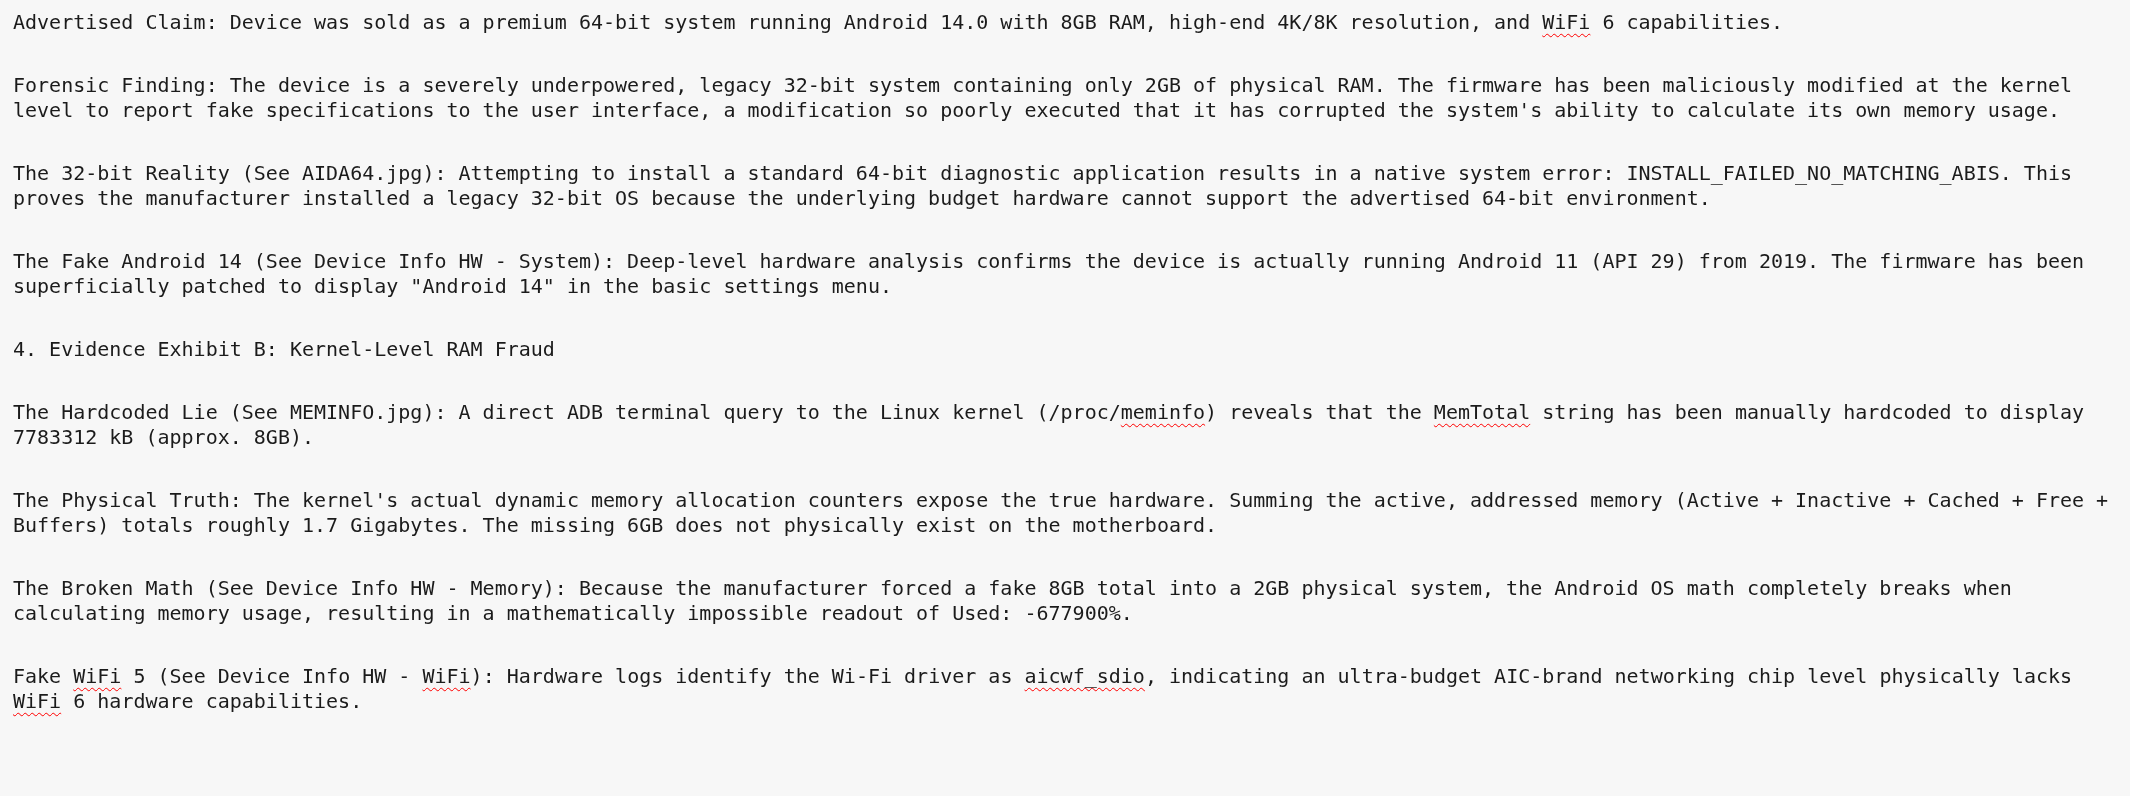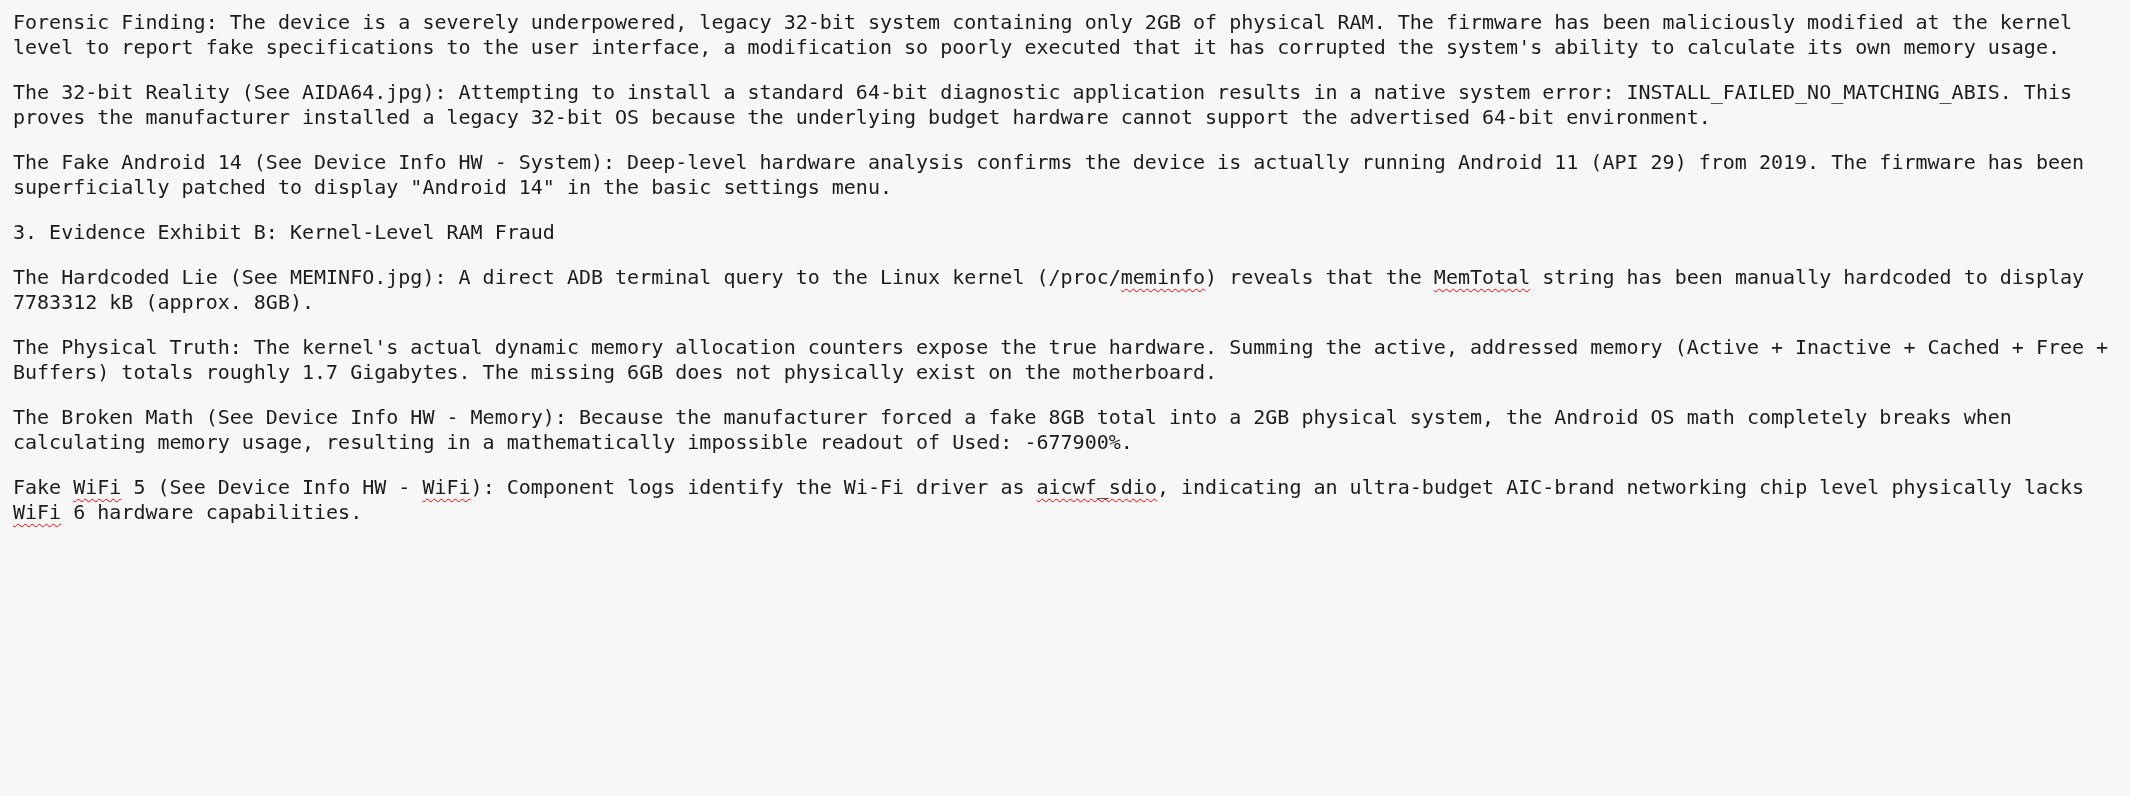--- a/index.html
+++ b/index.html
@@ -14,35 +14,36 @@
     padding:10px 6px 0 13px;
     font-family:"DejaVu Sans Mono","Liberation Mono",monospace;
     font-size:20px; line-height:25px;
     color:var(--fg);
     white-space:normal;
     overflow:hidden;
     outline:none;
     cursor:text;
   }
   .block { margin:0; }
-  .block + .block { margin-top:20px; }
+  .block + .block { margin-top:38px; }
   .sq {
     text-decoration-line:underline;
     text-decoration-style:wavy;
     text-decoration-color:var(--sq);
     text-decoration-thickness:1px;
     text-underline-offset:4px;
     text-decoration-skip-ink:none;
   }
 </style>
 </head>
 <body>
 
 <div class="editor" id="doc">
+    <p class="block"><span>Advertised Claim: Device was sold as a premium 64-bit system running Android 14.0 with 8GB RAM, high-end 4K/8K resolution, and </span><span class="sq">WiFi</span><span> 6 capabilities.</span></p>
     <p class="block"><span>Forensic Finding: The device is a severely underpowered, legacy 32-bit system containing only 2GB of physical RAM. The firmware has been maliciously modified at the kernel level to report fake specifications to the user interface, a modification so poorly executed that it has corrupted the system's ability to calculate its own memory usage.</span></p>
     <p class="block"><span>The 32-bit Reality (See AIDA64.jpg): Attempting to install a standard 64-bit diagnostic application results in a native system error: INSTALL_FAILED_NO_MATCHING_ABIS. This proves the manufacturer installed a legacy 32-bit OS because the underlying budget hardware cannot support the advertised 64-bit environment.</span></p>
     <p class="block"><span>The Fake Android 14 (See Device Info HW - System): Deep-level hardware analysis confirms the device is actually running Android 11 (API 29) from 2019. The firmware has been superficially patched to display "Android 14" in the basic settings menu.</span></p>
-    <p class="block"><span>3. Evidence Exhibit B: Kernel-Level RAM Fraud</span></p>
+    <p class="block"><span>4. Evidence Exhibit B: Kernel-Level RAM Fraud</span></p>
     <p class="block"><span>The Hardcoded Lie (See MEMINFO.jpg): A direct ADB terminal query to the Linux kernel (/proc/</span><span class="sq">meminfo</span><span>) reveals that the </span><span class="sq">MemTotal</span><span> string has been manually hardcoded to display 7783312 kB (approx. 8GB).</span></p>
     <p class="block"><span>The Physical Truth: The kernel's actual dynamic memory allocation counters expose the true hardware. Summing the active, addressed memory (Active + Inactive + Cached + Free + Buffers) totals roughly 1.7 Gigabytes. The missing 6GB does not physically exist on the motherboard.</span></p>
     <p class="block"><span>The Broken Math (See Device Info HW - Memory): Because the manufacturer forced a fake 8GB total into a 2GB physical system, the Android OS math completely breaks when calculating memory usage, resulting in a mathematically impossible readout of Used: -677900%.</span></p>
-    <p class="block"><span>Fake </span><span class="sq">WiFi</span><span> 5 (See Device Info HW - </span><span class="sq">WiFi</span><span>): Component logs identify the Wi-Fi driver as </span><span class="sq">aicwf_sdio</span><span>, indicating an ultra-budget AIC-brand networking chip level physically lacks </span><span class="sq">WiFi</span><span> 6 hardware capabilities.</span></p>
+    <p class="block"><span>Fake </span><span class="sq">WiFi</span><span> 5 (See Device Info HW - </span><span class="sq">WiFi</span><span>): Hardware logs identify the Wi-Fi driver as </span><span class="sq">aicwf_sdio</span><span>, indicating an ultra-budget AIC-brand networking chip level physically lacks </span><span class="sq">WiFi</span><span> 6 hardware capabilities.</span></p>
   </div>
 
 </body></html>

